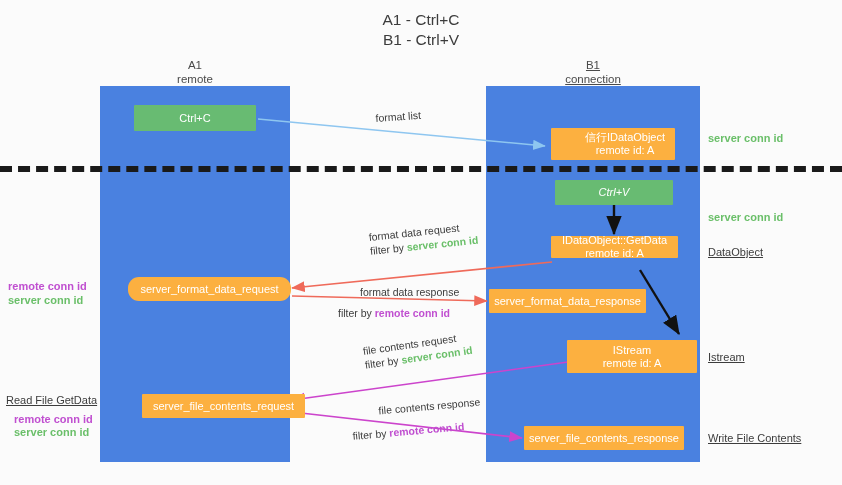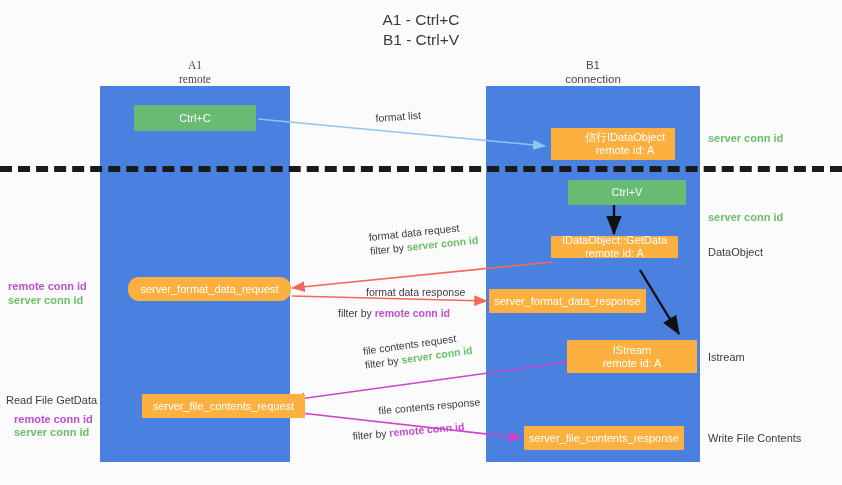--- a/index.html
+++ b/index.html
@@ -42,21 +42,21 @@
     padding:2px 4px;
   }
   .box.green{background:#68bb72;}
   .box.orange{background:#fcb040;}
   .box .l2{display:block;}
 
   
   .sidelabel{font-size:11px;line-height:14px;}
   .green-t{color:#6abf69;font-weight:bold;}
   .purple-t{color:#c04fd0;font-weight:bold;}
-  .plain-t{color:#3c3c3c;}
+  .plain-t{color:#3c3c3c;text-decoration:underline;}
 
   
   .dashed{
     left:0;top:166px;width:842px;height:0;
     border-top:6px dashed #1a1a1a;
   }
 
   
   .cap{
     font-size:10.5px;line-height:14px;color:#3c3c3c;white-space:nowrap;
@@ -67,25 +67,25 @@
 </head>
 <body>
 
 <div id="stage">
 
   <div class="abs title">
     <div>A1 - Ctrl+C</div>
     <div>B1 - Ctrl+V</div>
   </div>
 
-  <div class="abs colhead" style="left:100px;top:58px;width:190px;font-family:Liberation Serif, serif;">
+  <div class="abs colhead" style="left:100px;top:58px;width:190px;">
     <span class="big">A1</span>
     <span class="small">remote</span>
   </div>
-  <div class="abs colhead" style="left:486px;top:58px;width:214px;">
+  <div class="abs colhead" style="left:486px;top:58px;width:214px;text-decoration:underline;">
     <span class="big">B1</span>
     <span class="small">connection</span>
   </div>
 
   <div class="abs lane a"></div>
   <div class="abs lane b"></div>
 
   <svg id="wires" viewBox="0 0 842 485">
     <defs>
       <marker id="ah-blue" markerWidth="9" markerHeight="9" refX="7.5" refY="3.2" orient="auto">
@@ -129,21 +129,21 @@
 
   <div class="abs box orange" style="left:142px;top:394px;width:163px;height:24px;">
     <span>server_file_contents_request</span>
   </div>
 
   <div class="abs box orange" style="left:551px;top:128px;width:124px;height:32px;flex-direction:column;padding-left:28px;">
     <span>信行IDataObject</span>
     <span class="l2">remote id: A</span>
   </div>
 
-  <div class="abs box green" style="left:568px;top:180px;width:118px;height:25px;">
+  <div class="abs box green" style="left:555px;top:180px;width:118px;height:25px;font-style:italic;">
     <span>Ctrl+V</span>
   </div>
 
   <div class="abs box orange" style="left:551px;top:236px;width:127px;height:22px;flex-direction:column;">
     <span>IDataObject::GetData</span>
     <span class="l2">remote id: A</span>
   </div>
 
   <div class="abs box orange" style="left:567px;top:340px;width:130px;height:33px;flex-direction:column;">
     <span>IStream</span>
@@ -178,21 +178,21 @@
   <div class="abs cap" style="left:375px;top:111px;transform:rotate(-4deg);transform-origin:left top;">format list</div>
 
   <div class="abs cap" style="left:368px;top:230px;transform:rotate(-6deg);transform-origin:left top;">
     <div>format data request</div>
     <div>
       <span>filter by </span><span class="green-t">server conn id</span>
     </div>
   </div>
 
   <div class="abs cap" style="left:338px;top:285px;">
-    <div style="margin-left:28px;">format data response</div>
+    <div style="margin-left:22px;">format data response</div>
     <div style="margin-top:7px;">
       <span>filter by </span><span class="purple-t">remote conn id</span>
     </div>
   </div>
 
   <div class="abs cap" style="left:362px;top:344px;transform:rotate(-8deg);transform-origin:left top;">
     <div>file contents request</div>
     <div>
       <span>filter by </span><span class="green-t">server conn id</span>
     </div>

